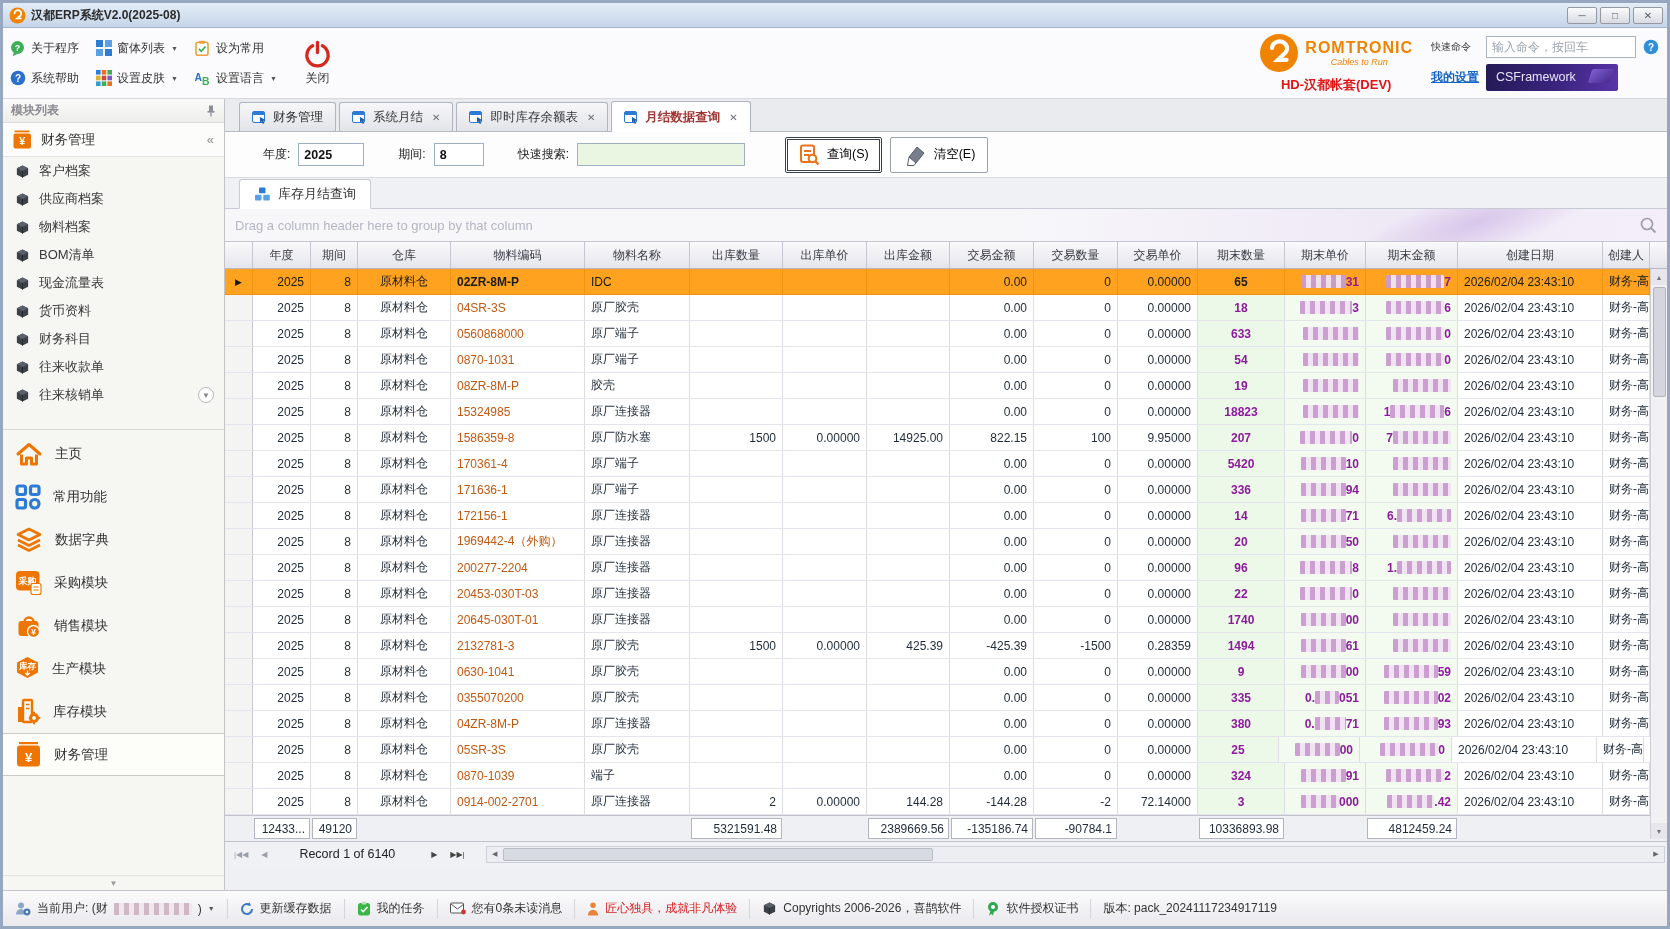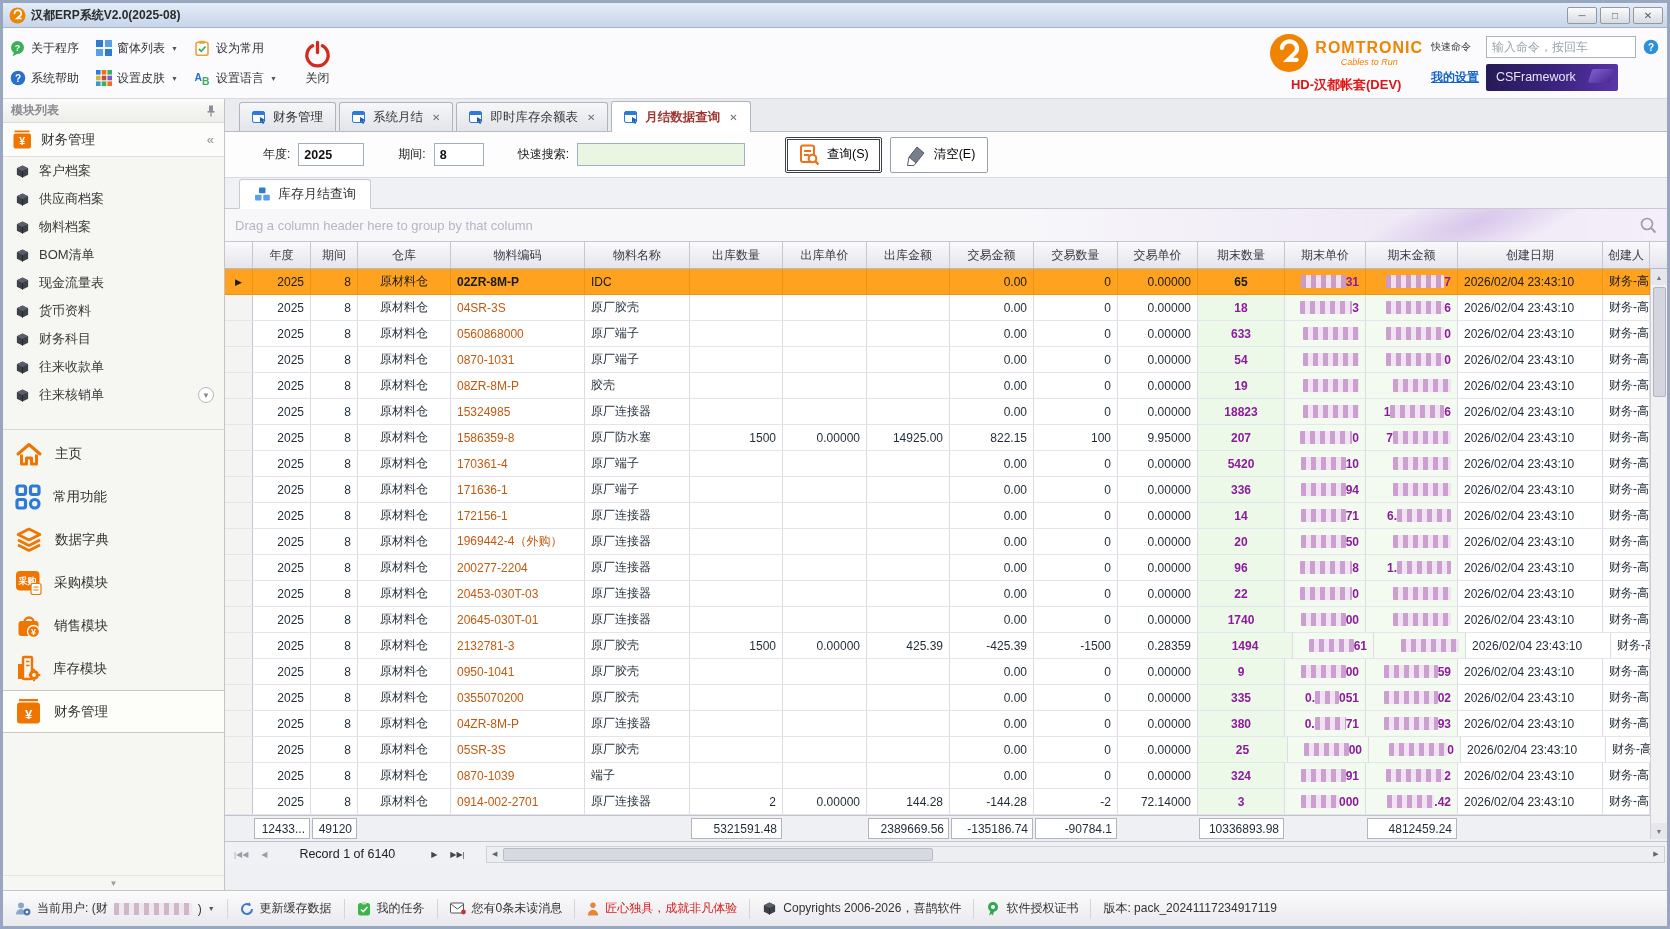--- a/index.html
+++ b/index.html
@@ -19,21 +19,21 @@
     display:flex; align-items:center; justify-content:center; cursor:default; }
 
   
   #toolbar { height:71px; flex:0 0 71px; background:#fbfbfd; border-bottom:1px solid #d8d8de;
     display:flex; align-items:center; padding:2px 8px 2px 6px; }
   #menus { display:grid; grid-template-columns:auto auto auto; grid-auto-rows:30px; column-gap:16px; }
   .mi { display:flex; align-items:center; gap:5px; cursor:default; white-space:nowrap; }
   .mi .ic { display:inline-flex; width:17px; justify-content:center; }
   .mi .caret { font-size:7px; color:#555; margin-left:1px; }
   #closebtn { margin-left:26px; display:flex; flex-direction:column; align-items:center; gap:1px; cursor:default; }
-  #tb-right { margin-left:auto; display:flex; align-items:flex-start; gap:8px; }
+  #tb-right { margin-left:auto; display:flex; align-items:flex-start; gap:18px; }
   #brand { display:flex; flex-direction:column; align-items:center; }
   #brand-top { display:flex; align-items:center; gap:6px; }
   #brand-name { color:#f08300; font-weight:bold; font-size:16px; letter-spacing:1px; }
   #brand-slogan { color:#f08300; font-style:italic; font-size:9px; text-align:center; }
   #brand-account { color:#e01515; font-weight:bold; font-size:13px; margin-top:3px; }
   #quickarea { display:grid; grid-template-columns:auto auto auto; align-items:center; column-gap:7px; row-gap:6px; padding-top:3px; }
   #quickinput { width:150px; height:22px; border:1px solid #aab4c0; padding:0 5px; font-size:12px; color:#333; }
   #quickinput::placeholder { color:#9aa4ae; }
   #mysettings { color:#1464c8; text-decoration:underline; font-weight:bold; justify-self:end; grid-column:1; }
   #csbanner { grid-column:2 / span 2; width:132px; height:27px; border-radius:2px; color:#e8e4f8;
@@ -463,20 +463,30 @@
                 <path d="M9.5 9a4.5 4.5 0 0 1 9 0" fill="none" stroke="#ee7600" stroke-width="2.4"></path>
                 <rect x="3.5" y="8" width="20" height="15" rx="3" fill="#ee7600"></rect>
                 <circle cx="18.5" cy="18.5" r="6" fill="#ee7600" stroke="#fff" stroke-width="1.3"></circle>
                 <text x="18.5" y="22" font-size="9" font-weight="bold" fill="#fff" text-anchor="middle">¥</text>
               </svg>
             </span>
             <span>销售模块</span>
           </div>
           <div class="side-mod">
             <span class="ic">
+              <svg width="25" height="26" viewBox="0 0 25 26">
+                <path d="M12.5 1 23 6.5v10L12.5 22 2 16.5v-10z" fill="#ee7600"></path>
+                <text x="12.5" y="13" font-size="8.5" font-weight="bold" fill="#fff" text-anchor="middle">库存</text>
+                <path d="M12.5 14.5V19M10.3 17 12.5 19.2 14.7 17" stroke="#fff" stroke-width="1.3" fill="none"></path>
+              </svg>
+            </span>
+            <span>生产模块</span>
+          </div>
+          <div class="side-mod">
+            <span class="ic">
               <svg width="26" height="27" viewBox="0 0 26 27">
                 <rect x="8" y="2" width="9" height="22" rx="1" fill="none" stroke="#ee7600" stroke-width="2.4"></rect>
                 <rect x="3" y="9" width="4.5" height="15" fill="#ee7600"></rect>
                 <path d="M11 6.5h3.5M11 10.5h3.5" stroke="#ee7600" stroke-width="1.6"></path>
                 <circle cx="19" cy="20" r="5" fill="#ee7600"></circle>
                 <circle cx="19" cy="20" r="1.9" fill="#fff"></circle>
                 <path d="M19 13.8v1.4M19 24.8v1.4M13.8 20h1.4M23.8 20h1.4" stroke="#ee7600" stroke-width="2"></path>
               </svg>
             </span>
             <span>库存模块</span>
@@ -962,37 +972,37 @@
               <div class="cell ar" style="width: 47px;">8</div>
               <div class="cell ac" style="width: 93px;">原材料仓</div>
               <div class="cell al code" style="width: 134px;">2132781-3</div>
               <div class="cell al" style="width: 105px;">原厂胶壳</div>
               <div class="cell ar" style="width: 93px;">1500</div>
               <div class="cell ar" style="width: 84px;">0.00000</div>
               <div class="cell ar" style="width: 83px;">425.39</div>
               <div class="cell ar" style="width: 84px;">-425.39</div>
               <div class="cell ar" style="width: 84px;">-1500</div>
               <div class="cell ar" style="width: 80px;">0.28359</div>
-              <div class="cell ac eq" style="width: 95px;">1494</div>
+              <div class="cell ac eq" style="width: 87px;">1494</div>
               <div class="cell ar mgreen" style="width: 81px;">
                 <span class="mask" style="width: 45px;"></span>
                 <span class="msuf">61</span>
               </div>
               <div class="cell ar mgreen" style="width: 92px;">
                 <span class="mask" style="width: 58px;"></span>
               </div>
               <div class="cell al" style="width: 145px;">2026/02/04 23:43:10</div>
               <div class="cell al" style="width: 47px;">财务-高</div>
             </div>
             <div class="grow">
               <div class="cell ac gut" style="width: 28px;"></div>
               <div class="cell ar" style="width: 58px;">2025</div>
               <div class="cell ar" style="width: 47px;">8</div>
               <div class="cell ac" style="width: 93px;">原材料仓</div>
-              <div class="cell al code" style="width: 134px;">0950-1041</div>
+              <div class="cell al code" style="width: 134px;">0630-1041</div>
               <div class="cell al" style="width: 105px;">原厂胶壳</div>
               <div class="cell ar" style="width: 93px;"></div>
               <div class="cell ar" style="width: 84px;"></div>
               <div class="cell ar" style="width: 83px;"></div>
               <div class="cell ar" style="width: 84px;">0.00</div>
               <div class="cell ar" style="width: 84px;">0</div>
               <div class="cell ar" style="width: 80px;">0.00000</div>
               <div class="cell ac eq" style="width: 87px;">9</div>
               <div class="cell ar mgreen" style="width: 81px;">
                 <span class="mask" style="width: 45px;"></span>
@@ -1063,21 +1073,21 @@
               <div class="cell ar" style="width: 47px;">8</div>
               <div class="cell ac" style="width: 93px;">原材料仓</div>
               <div class="cell al code" style="width: 134px;">05SR-3S</div>
               <div class="cell al" style="width: 105px;">原厂胶壳</div>
               <div class="cell ar" style="width: 93px;"></div>
               <div class="cell ar" style="width: 84px;"></div>
               <div class="cell ar" style="width: 83px;"></div>
               <div class="cell ar" style="width: 84px;">0.00</div>
               <div class="cell ar" style="width: 84px;">0</div>
               <div class="cell ar" style="width: 80px;">0.00000</div>
-              <div class="cell ac eq" style="width: 90px;">25</div>
+              <div class="cell ac eq" style="width: 81px;">25</div>
               <div class="cell ar mgreen" style="width: 81px;">
                 <span class="mask" style="width: 45px;"></span>
                 <span class="msuf">00</span>
               </div>
               <div class="cell ar mgreen" style="width: 92px;">
                 <span class="mask" style="width: 58px;"></span>
                 <span class="msuf">0</span>
               </div>
               <div class="cell al" style="width: 145px;">2026/02/04 23:43:10</div>
               <div class="cell al" style="width: 47px;">财务-高</div>

